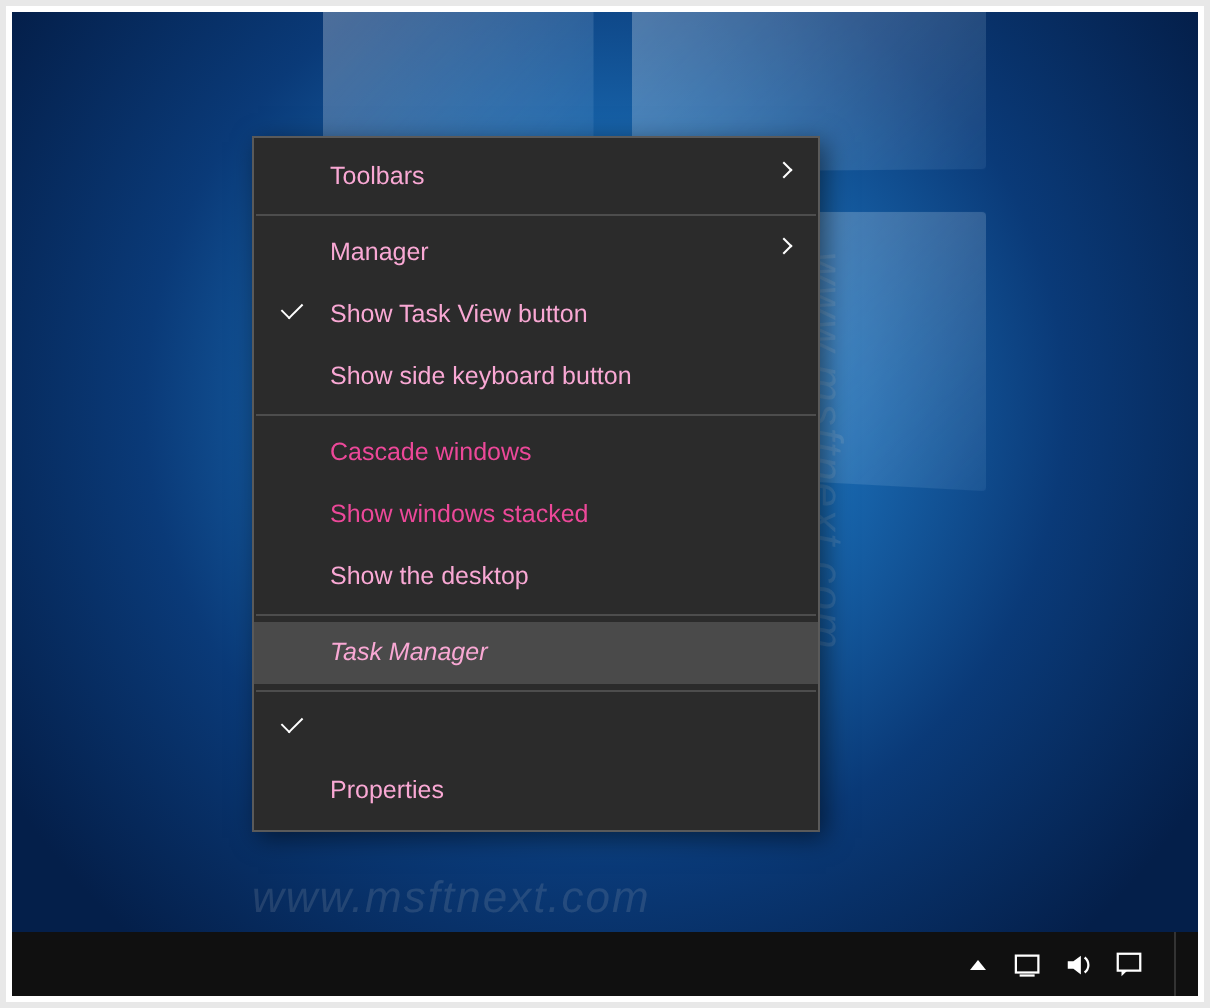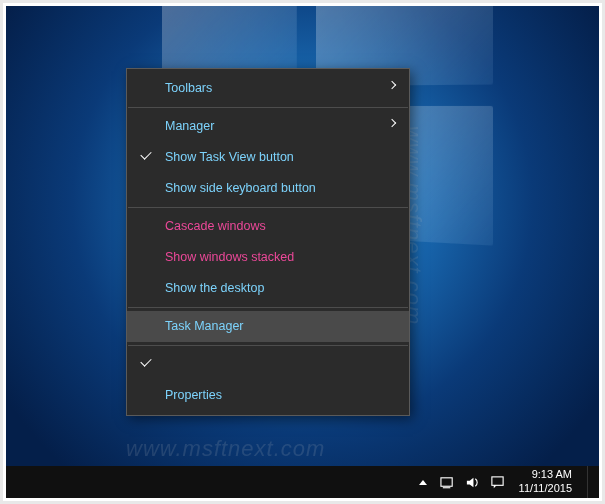--- a/index.html
+++ b/index.html
@@ -45,24 +45,24 @@
     .menu {
       position: absolute; left: 120px; top: 62px;
       width: 284px; background: #2b2b2b; color: #fff;
       border: 1px solid #5a5a5a; padding: 4px 0;
       font-size: 12.5px;
       box-shadow: 3px 3px 12px rgba(0,0,0,0.5);
     }
     .item {
       position: relative; height: 31px; line-height: 31px;
       padding: 0 32px 0 38px; white-space: nowrap;
-      color: #7dd3fc;
+      color: #f9a8d4;
     }
     .item.disabled { color: #ec4899; }
-    .item.hover { background: #4a4a4a; }
+    .item.hover { background: #4a4a4a; font-style: italic; }
     .chev {
       position: absolute; right: 14px; top: 9px; width: 6px; height: 6px;
       border-top: 1.5px solid #fff; border-right: 1.5px solid #fff;
       transform: rotate(45deg);
     }
     .check {
       position: absolute; left: 14px; top: 9px; width: 10px; height: 6px;
       border-left: 1.5px solid #fff; border-bottom: 1.5px solid #fff;
       transform: rotate(-45deg);
     }
@@ -173,22 +173,18 @@
               <polygon points="2,6 5,6 9,3 9,13 5,10 2,10" fill="#fff"></polygon>
               <path d="M11 4 A5 5 0 0 1 11 12" fill="none" stroke="#fff" stroke-width="1.2"></path>
             </svg>
         </div>
         <div class="ico">
           <svg width="15" height="15" viewBox="0 0 16 16">
               <rect x="2" y="2" width="12" height="9" fill="none" stroke="#fff" stroke-width="1.2"></rect>
               <polygon points="4,11 4,14 7,11" fill="#fff"></polygon>
             </svg>
         </div>
-        <div class="clock">
-          <div>9:13 AM</div>
-          <div>11/11/2015</div>
-        </div>
         <div class="showdesk"></div>
       </div>
     </div>
 
   </div>
 </div>
 
 </body></html>

